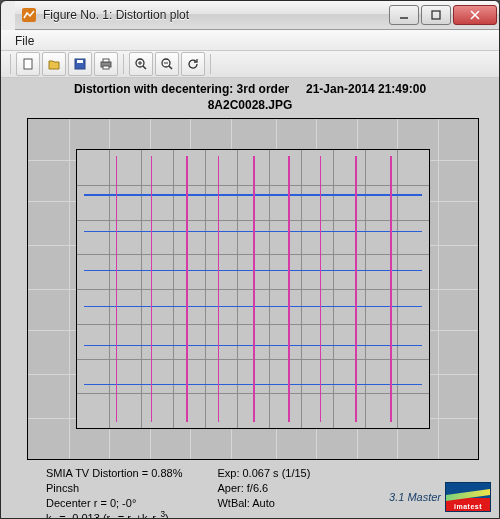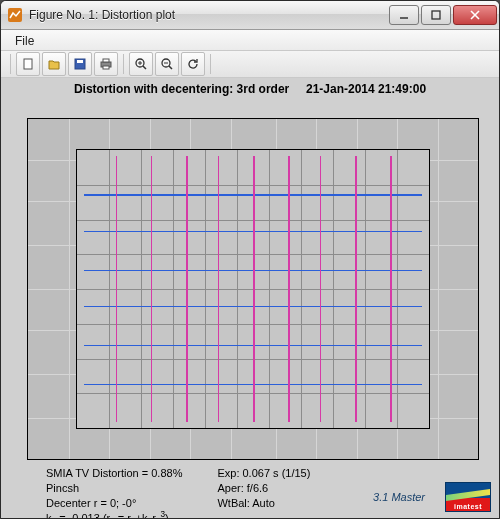--- a/index.html
+++ b/index.html
@@ -1,17 +1,17 @@
 <!DOCTYPE html>
 <html><head>
 <meta charset="utf-8">
 <style>
   html,body{margin:0;padding:0;font-family:"Segoe UI",Tahoma,sans-serif;font-size:11px;background:#5a5a5a;}
   .window{width:500px;height:519px;box-sizing:border-box;background:#ececec;border:1px solid #2a2a2a;border-radius:6px 6px 0 0;box-shadow:0 0 8px rgba(0,0,0,0.6);display:flex;flex-direction:column;overflow:hidden;}
-  .titlebar{height:28px;background:linear-gradient(to bottom,#f8f8f8 0%,#e4e4e4 45%,#cfcfcf 46%,#dedede 100%);display:flex;align-items:center;padding:0 2px 0 6px;border-bottom:1px solid #9a9a9a;}
+  .titlebar{height:28px;background:linear-gradient(to bottom,#f8f8f8 0%,#e4e4e4 45%,#cfcfcf 46%,#dedede 100%);display:flex;align-items:center;padding:0 2px 0 6px;border-bottom:1px solid #9a9a9a;margin-left:14px;}
   .titlebar .app-icon{width:16px;height:16px;margin-right:6px;display:flex;align-items:center;justify-content:center;}
   .titlebar .title{flex:1;font-size:12px;color:#222;text-shadow:0 1px 0 #fff;}
   .winbtns{display:flex;gap:2px;}
   .winbtn{width:28px;height:18px;border:1px solid #7a7a7a;border-radius:3px;background:linear-gradient(to bottom,#f4f4f4,#d6d6d6);display:flex;align-items:center;justify-content:center;font-size:10px;color:#333;}
   .winbtn.close{background:linear-gradient(to bottom,#e98a8a,#c64242);color:#fff;border-color:#8a2a2a;width:42px;}
   .menubar{height:20px;background:linear-gradient(to bottom,#f9f9f9,#ebebeb);border-bottom:1px solid #c9c9c9;display:flex;align-items:flex-end;padding:0 6px;}
   .menuitem{padding:2px 8px;font-size:12px;color:#222;}
   .toolbar{height:26px;background:linear-gradient(to bottom,#f4f4f4,#e3e3e3);border-bottom:1px solid #c9c9c9;display:flex;align-items:center;padding:0 6px;gap:2px;}
   .tbtn{width:22px;height:22px;border:1px solid #bdbdbd;background:linear-gradient(to bottom,#fdfdfd,#e8e8e8);border-radius:2px;display:flex;align-items:center;justify-content:center;color:#333;}
   .tsep{width:1px;height:20px;background:#c0c0c0;margin:0 3px;}
@@ -30,21 +30,21 @@
   .dline{position:absolute;}
   .dline.h{left:2%;right:2%;height:1.5px;background:#2b5fd9;}
   .dline.v{top:2%;bottom:2%;width:1.5px;background:#d63aa6;}
   
   .info{position:absolute;left:24px;right:20px;bottom:6px;top:386px;display:flex;font-size:11px;color:#000;line-height:1.35;}
   .col{padding:2px 6px 0 2px;}
   .col.left{width:36%;margin-left:19px;}
   .col.mid{width:38%;}
   .col.right{width:26%;}
   .info .hdr{font-weight:bold;font-size:12px;}
-  .footer{position:absolute;right:8px;bottom:6px;display:flex;align-items:center;gap:20px;}
+  .footer{position:absolute;right:8px;bottom:6px;display:flex;align-items:center;gap:4px;}
   .footer-text{font-style:italic;color:#18416b;font-size:11px;}
   .logo{width:44px;height:28px;background:linear-gradient(to bottom,#0a4b8e 0%,#0a4b8e 55%,#e01818 55%,#e01818 100%);border:1px solid #053463;position:relative;overflow:hidden;}
   .logo .stripe{position:absolute;left:0;right:0;height:6px;top:9px;background:linear-gradient(to right,#7bd27b,#f2e24a);transform:skewY(-8deg);}
   .logo .txt{position:absolute;bottom:1px;left:0;right:0;text-align:center;color:#fff;font-size:7px;font-weight:bold;letter-spacing:0.5px;}
   sup,sub{font-size:0.75em;line-height:0;}
 </style>
 </head>
 <body>
 
 <div class="window">
@@ -127,20 +127,21 @@
           <path d="M11 7a4 4 0 1 1-1.2-2.8" fill="none" stroke="#333" stroke-width="1.3"></path>
           <path d="M11 2v3h-3" fill="none" stroke="#333" stroke-width="1.3"></path>
         </svg>
       </div>
     <div class="tsep"></div>
   </div>
 
   <div class="figure-area">
     <div class="fig-title">
       <span>Distortion with decentering:  3rd order</span>&nbsp;&nbsp;&nbsp;&nbsp;&nbsp;<span>21-Jan-2014 21:49:00</span><br>
+      <span>8A2C0028.JPG</span>
     </div>
 
     <div class="plot-box">
 
       <div class="go h" style="top:12%"></div>
         <div class="go h" style="top:24%"></div>
         <div class="go h" style="top:37%"></div>
         <div class="go h" style="top:50%"></div>
         <div class="go h" style="top:62%"></div>
         <div class="go h" style="top:75%"></div>

